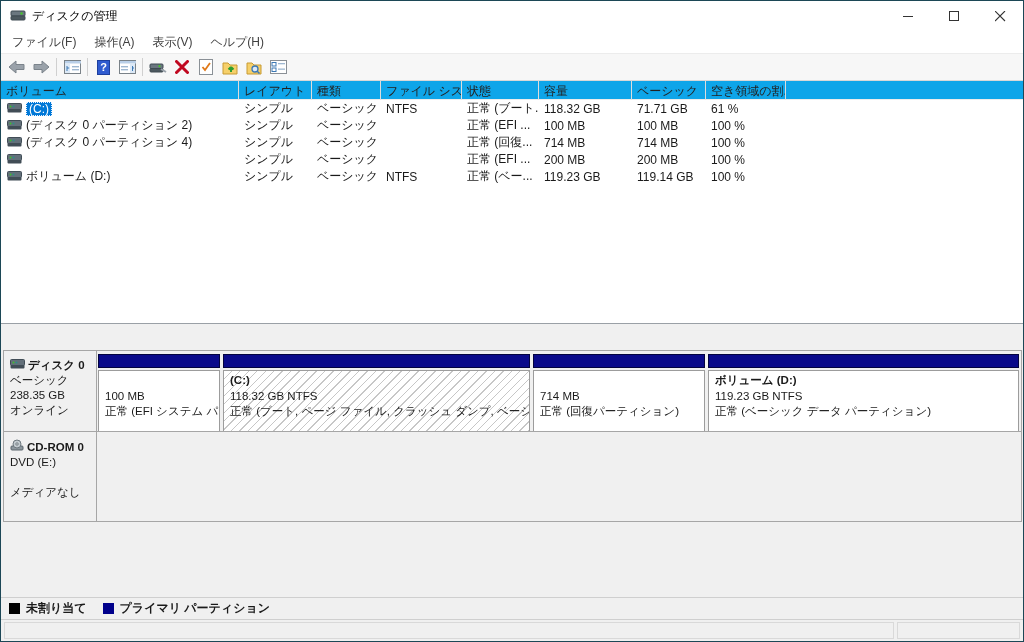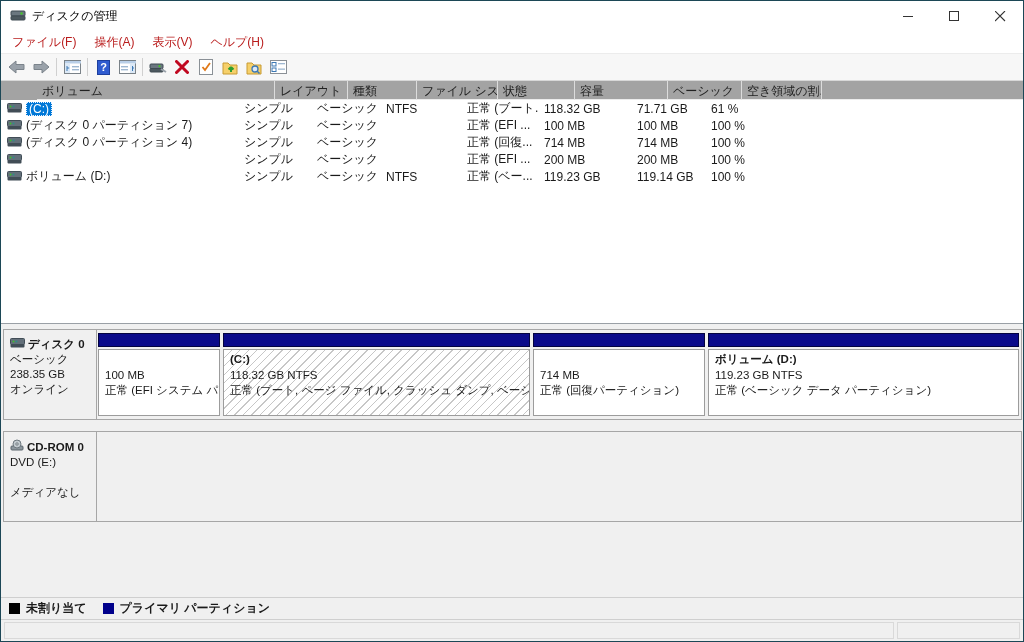--- a/index.html
+++ b/index.html
@@ -11,49 +11,49 @@
   
   .titlebar { height:30px; background:#fff; display:flex; align-items:center; flex:0 0 auto; }
   .titlebar .app-ico { margin:0 6px 0 9px; }
   .title-text { font-size:12px; color:#000; }
   .win-controls { margin-left:auto; display:flex; height:30px; }
   .win-btn { width:46px; height:30px; display:flex; align-items:center; justify-content:center; }
 
   
   .menubar { height:22px; display:flex; align-items:center; padding-left:2px;
              background:#fff; flex:0 0 auto; }
-  .menu-item { padding:3px 9px; color:#b91c1c; cursor:default; }
+  .menu-item { padding:3px 9px; color:#404040; cursor:default; }
 
   
   .toolbar { height:28px; background:#f7f7f7; border-top:1px solid #ececec;
              border-bottom:1px solid #d8d8d8; display:flex; align-items:center;
              padding-left:4px; flex:0 0 auto; }
   .tb-btn { width:24px; height:24px; display:flex; align-items:center; justify-content:center; }
   .tb-sep { width:1px; height:18px; background:#d0d0d0; margin:0 3px; }
 
   
   .listview { height:243px; background:#fff; border-bottom:1px solid #9aa0a6;
               flex:0 0 auto; overflow:hidden; }
-  .lv-header { display:flex; height:19px; background:#a3a3a3;padding-left:36px; }
+  .lv-header { display:flex; height:19px; background:#0ea5e9; }
   .hcell { border-right:1px solid #dcdcdc; border-bottom:1px solid #ececec;
            padding:2px 4px 0 5px; white-space:nowrap; overflow:hidden; color:#222; }
   .hfill { flex:1; border-bottom:1px solid #ececec; }
   .lv-row { display:flex; height:17px; align-items:center; }
   .cell { padding:0 4px 0 5px; white-space:nowrap; overflow:hidden; }
   .c0{width:238px; display:flex; align-items:center;}
   .c1{width:73px;font-family:Liberation Mono, monospace;} .c2{width:69px;} .c3{width:81px;} .c4{width:77px;}
   .c5{width:93px;} .c6{width:74px;} .c7{width:80px;}
   .vol-ico { margin:0 4px 0 1px; flex:0 0 auto; }
   .selname { background:#0078d7; color:#fff; padding:0 3px; outline:1px dotted #e8f2ff; outline-offset:-1px; }
 
   
   .graphical { flex:1; background:#f0f0f0; position:relative; }
   .disk-row { position:absolute; left:2px; width:1019px; height:91px;
               border:1px solid #a6a6a6; background:#f0f0f0; display:flex; }
-  .row-disk0 { top:5px; }
+  .row-disk0 { top:26px; }
   .row-cdrom { top:107px; }
   .disk-label { width:93px; border-right:1px solid #a6a6a6; padding:7px 4px 0 6px;
                 font-size:11.5px; line-height:15px; white-space:nowrap; overflow:hidden; }
   .disk-label .dname { font-weight:bold; display:flex; align-items:center; gap:3px; }
   .part-area { position:relative; flex:1; }
   .partition { position:absolute; top:3px; bottom:3px; display:flex; flex-direction:column; }
   .pbar { height:14px; background:#0a0a8a; border:1px solid #03033f; margin-bottom:2px; flex:0 0 auto; }
   .pbody { flex:1; background:#fff; border:1px solid #9c9c9c; padding:2px 6px 0 6px;
            font-size:11.5px; line-height:15.5px; overflow:hidden; white-space:nowrap; }
   .pbody.hatch { background-image:repeating-linear-gradient(135deg,#ffffff 0 5px,#c7c7c7 5px 6px); }
@@ -239,21 +239,21 @@
     <div class="lv-row">
       <div class="cell c0">
         <span class="vol-ico">
           <svg width="15" height="10" viewBox="0 0 15 10">
               <rect x="0.5" y="0.5" width="14" height="6" rx="1" fill="#63707a" stroke="#414d56"></rect>
               <rect x="0.5" y="6" width="14" height="3.5" rx="1" fill="#414d56"></rect>
               <circle cx="3.5" cy="3.5" r="1" fill="#3fbf2b"></circle>
               <circle cx="6.5" cy="3.5" r="1" fill="#2e8f86"></circle>
             </svg>
         </span>
-        <span>(ディスク 0 パーティション 7)</span>
+        <span>(ディスク 0 パーティション 2)</span>
       </div>
       <div class="cell c1">シンプル</div>
       <div class="cell c2">ベーシック</div>
       <div class="cell c3"></div>
       <div class="cell c4">正常 (EFI ...</div>
       <div class="cell c5">100 MB</div>
       <div class="cell c6">100 MB</div>
       <div class="cell c7">100 %</div>
     </div>
 

